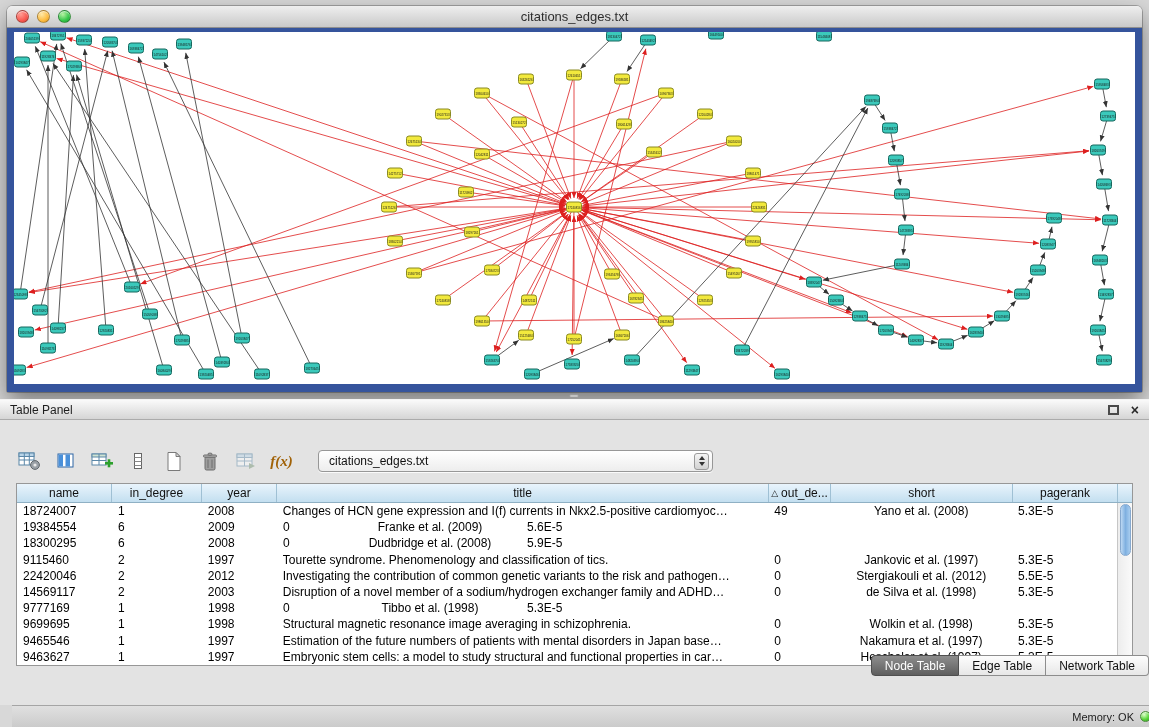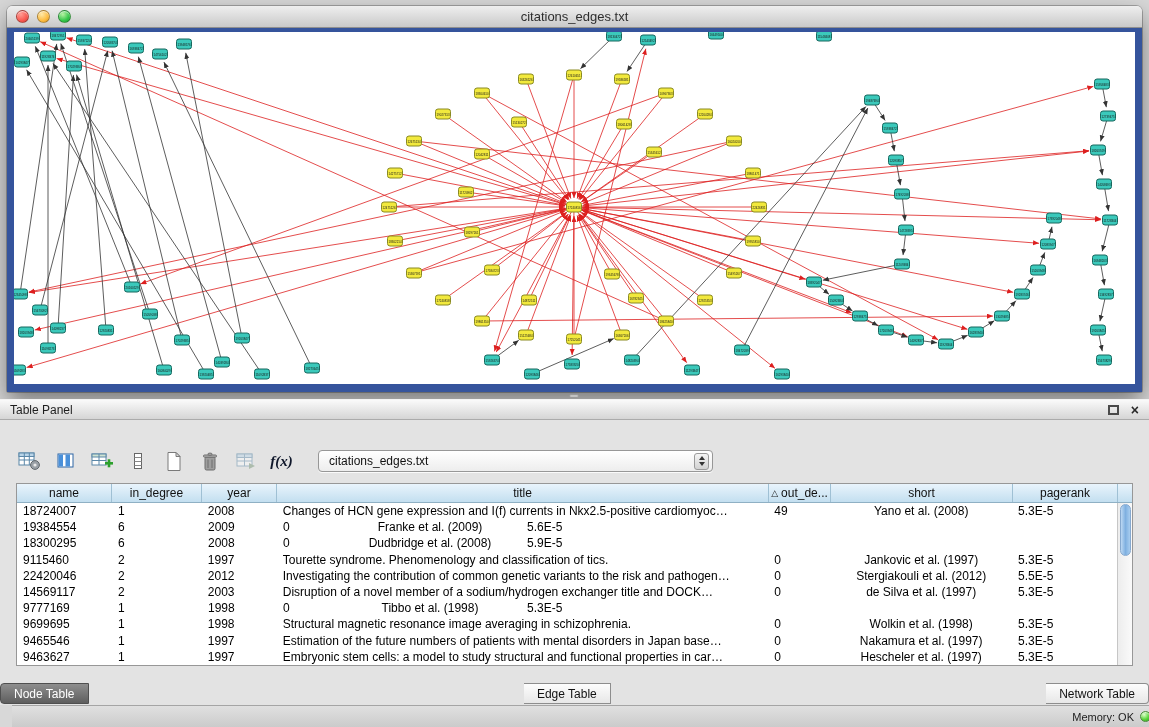--- a/index.html
+++ b/index.html
@@ -28,42 +28,42 @@
   .panel-header{height:21px;background:linear-gradient(#fafafa,#d5d5d5);border-top:1px solid #f4f4f4;border-bottom:1px solid #ababab;
     display:flex;align-items:center;justify-content:space-between;padding:0 10px}
   .panel-title{font-size:12px;color:#1e1e1e}
   .panel-header-icons{display:flex;gap:12px;align-items:center}
   .float-icon{width:11px;height:10px;border:2px solid #4a4a4a;display:inline-block}
   .close-icon{font-size:14px;font-weight:bold;color:#2a2a2a;line-height:10px}
   .close-icon::before{content:"×"}
 
   .toolbar{position:absolute;left:16px;top:46px;height:32px;display:flex;align-items:center;gap:9px}
   .tbtn{width:27px;height:27px;background:transparent;border:none;display:flex;align-items:center;justify-content:center}
-  .fx-text{font-family:"Liberation Serif",serif;font-style:italic;font-weight:bold;font-size:15px;color:#0f172a}
+  .fx-text{font-family:"Liberation Serif",serif;font-style:italic;font-weight:bold;font-size:15px;color:#a16207}
   .combo{margin-left:14px;width:395px;height:22px;background:linear-gradient(#ffffff,#ededed);border:1px solid #979797;border-radius:4px;
     display:flex;align-items:center;justify-content:space-between;padding:0 3px 0 10px;font-size:12px;color:#111;box-shadow:0 1px 0 rgba(255,255,255,.8)}
   .combo-caps{width:15px;height:17px;border-radius:3px;background:linear-gradient(#f4f4f4,#d2d2d2);border:1px solid #9a9a9a;
     display:flex;flex-direction:column;align-items:center;justify-content:center}
   .arr-up,.arr-down{width:0;height:0;border-left:3.5px solid transparent;border-right:3.5px solid transparent}
   .arr-up{border-bottom:4px solid #333;margin-bottom:2px}
   .arr-down{border-top:4px solid #333}
 
   .table-area{position:absolute;left:16px;top:84px;width:1117px;height:183px;background:#fff;border:1px solid #979797}
   .thead{display:flex;height:19px;background:linear-gradient(#e9f4fc,#c3dff0);border-bottom:1px solid #8fb0c4}
   .th{border-right:1px solid #9fc0d4;font-size:12px;display:flex;align-items:center;justify-content:center;color:#111;gap:3px;overflow:hidden;white-space:nowrap}
   .sort-tri{font-size:9px;color:#222}
   .tbody{position:absolute;top:19px;left:0;right:15px;bottom:0;overflow:hidden}
   .tr{display:flex;height:16.2px;align-items:center}
   .td{font-size:12px;color:#000;padding:0 6px;white-space:nowrap;overflow:hidden}
   .td.center{text-align:center}
   .vscroll{position:absolute;top:19px;right:0;width:15px;bottom:0;background:linear-gradient(90deg,#ededed,#fafafa);border-left:1px solid #c6c6c6}
   .thumb{position:absolute;top:1px;left:1.5px;width:11px;height:52px;border-radius:6px;
     background:linear-gradient(90deg,#bcd8f3,#7fb0e0 50%,#a8cdef);border:1px solid #86a9cf}
 
-  .tabs{position:absolute;left:0;right:0;top:284px;display:flex;justify-content:space-between}
+  .tabs{position:absolute;left:0;right:0;top:256px;display:flex;justify-content:flex-end}
   .tab{height:21px;padding:0 13px;font-size:12px;display:flex;align-items:center;background:linear-gradient(#fdfdfd,#e7e7e7);
     border:1px solid #8d8d8d;border-left:none;color:#111}
   .tab:first-child{border-left:1px solid #8d8d8d;border-radius:4px 0 0 4px}
   .tab:last-child{border-radius:0 4px 4px 0}
   .tab.active{background:linear-gradient(#8e8e8e,#5e5e5e);color:#fff;border-color:#4f4f4f}
 
   .statusbar{position:absolute;left:12px;bottom:0;width:1149px;height:22px;background:linear-gradient(#e0e0e0,#cbcbcb);
     border-top:1px solid #a5a5a5;display:flex;align-items:center;justify-content:flex-end;padding:0 10px;gap:6px;font-size:11px;color:#222}
   .mem-dot{width:11px;height:11px;border-radius:50%;background:radial-gradient(circle at 35% 30%,#dcffc9,#59d43b 55%,#2f9e1d);
     border:1px solid #4c8a3c;box-shadow:inset 0 1px 1px rgba(255,255,255,.7)}
@@ -751,23 +751,23 @@
             <div class="td" style="width: 75px;">2012</div>
             <div class="td" style="width: 492px;">Investigating the contribution of common genetic variants to the risk and pathogen…</div>
             <div class="td" style="width: 62px;">0</div>
             <div class="td center" style="width: 182px;">Stergiakouli et al. (2012)</div>
             <div class="td" style="width: 105px;">5.5E-5</div>
           </div>
           <div class="tr">
             <div class="td" style="width: 95px;">14569117</div>
             <div class="td" style="width: 90px;">2</div>
             <div class="td" style="width: 75px;">2003</div>
-            <div class="td" style="width: 492px;">Disruption of a novel member of a sodium/hydrogen exchanger title and DOCK…</div>
+            <div class="td" style="width: 492px;">Disruption of a novel member of a sodium/hydrogen exchanger family and ADHD…</div>
             <div class="td" style="width: 62px;">0</div>
-            <div class="td center" style="width: 182px;">de Silva et al. (1997)</div>
+            <div class="td center" style="width: 182px;">de Silva et al. (1998)</div>
             <div class="td" style="width: 105px;">5.3E-5</div>
           </div>
           <div class="tr">
             <div class="td" style="width: 95px;">9777169</div>
             <div class="td" style="width: 90px;">1</div>
             <div class="td" style="width: 75px;">1998</div>
             <div class="td" style="width: 62px;">0</div>
             <div class="td center" style="width: 182px;">Tibbo et al. (1998)</div>
             <div class="td" style="width: 105px;">5.3E-5</div>
           </div>

